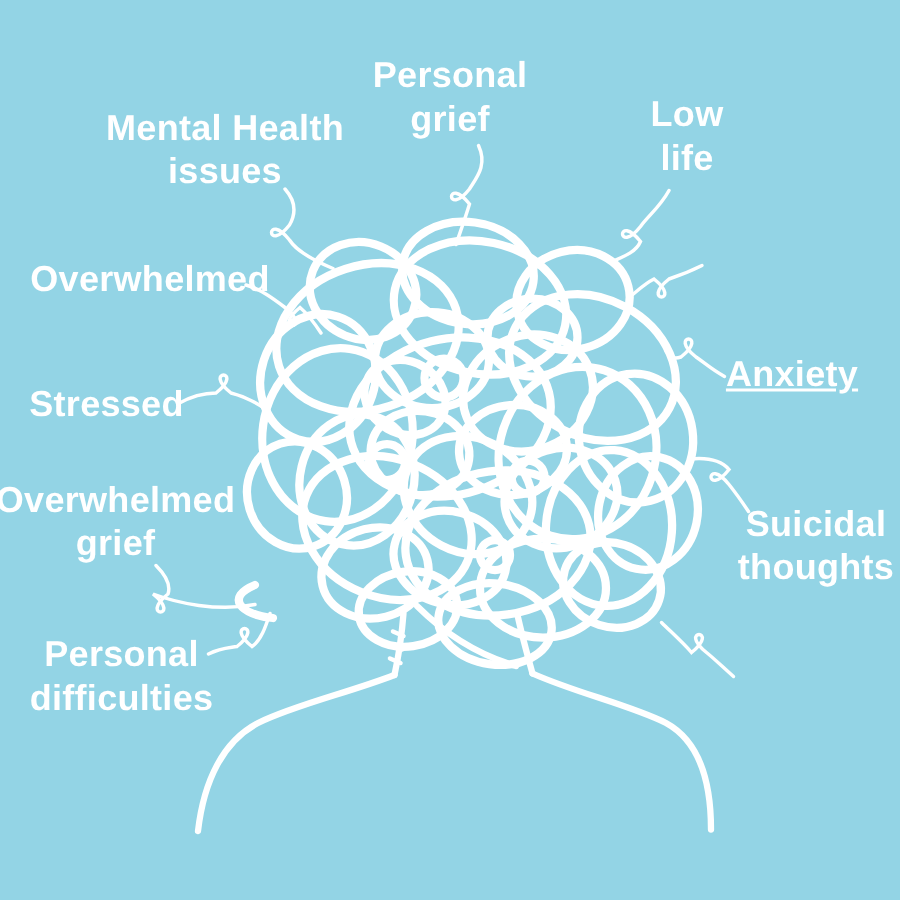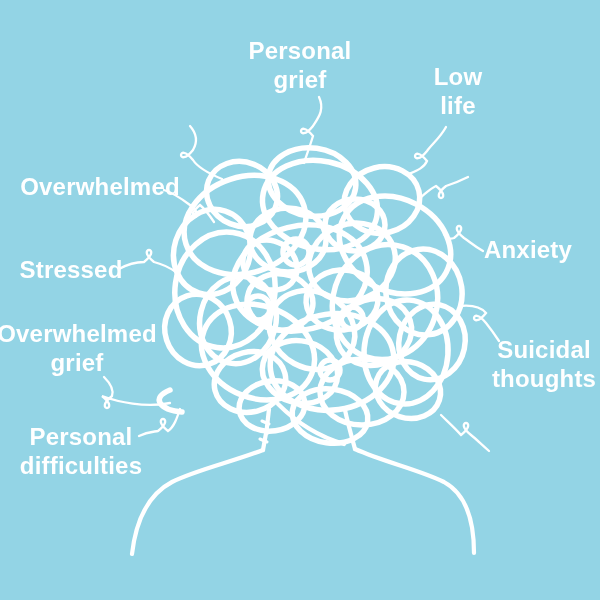--- a/index.html
+++ b/index.html
@@ -26,21 +26,21 @@
     line-height: 1.2;
     white-space: pre-line;
     letter-spacing: 0.2px;
   }
   .lbl-mental-health     { left: 150px; top: 72px;  }
   .lbl-personal-grief    { left: 300px; top: 37px;  }
   .lbl-low-mood          { left: 458px; top: 63px;  }
   .lbl-overwhelmed       { left: 88px;  top: 173px; margin-left: 12px; }
   .lbl-worried           { left: 516px; top: 157px; }
   .lbl-stressed          { left: 71px;  top: 256px; }
-  .lbl-anxiety           { left: 528px; top: 236px; }
+  .lbl-anxiety           { left: 528px; top: 236px; text-decoration: underline; }
   .lbl-professional      { left: 77px;  top: 320px; }
   .lbl-suicidal          { left: 544px; top: 336px; }
   .lbl-financial         { left: 81px;  top: 423px; }
   .lbl-difficult         { left: 530px; top: 448px; }
 </style>
 </head>
 <body>
 
 <div class="stage" style="background: rgb(147, 212, 229);">
 
@@ -104,20 +104,22 @@
       <path d="M483,251 C474,246 470,242 464,238 c -20,-16 10,-16 -10,0 C448,240 446,237 444,234"></path>
       <path d="M499,341 C493,332 490,328 486,323 c -16,-20 -16,10 0,-10 C480,306 470,305 460,306"></path>
       <path d="M489,451 C480,443 476,439 471,435 c -20,-16 10,-16 -10,0 C455,428 447,421 441,415"></path>
       <path d="M139,436 C147,432 152,432 158,431 c 20,-16 -10,-16 10,0 C174,427 177,418 180,409"></path>
       <path d="M104,377 C111,384 114,390 112,396 c -20,16 10,16 -10,0 C118,402 145,408 170,403"></path>
       <path d="M119,269 C128,264 136,262 144,262 c 20,-16 -10,-16 10,0 C162,264 170,268 176,272"></path>
       <path d="M164,190 C174,193 182,199 190,205 c 20,16 -10,16 10,0 C206,210 210,216 214,222"></path>
     </g>
   </svg>
 
+  <div class="label lbl-mental-health">Mental Health
+issues</div>
   <div class="label lbl-personal-grief">Personal
 grief</div>
   <div class="label lbl-low-mood">Low
 life</div>
   <div class="label lbl-overwhelmed">Overwhelmed</div>
   <div class="label lbl-stressed">Stressed</div>
   <div class="label lbl-anxiety">Anxiety</div>
   <div class="label lbl-professional">Overwhelmed
 grief</div>
   <div class="label lbl-suicidal">Suicidal

